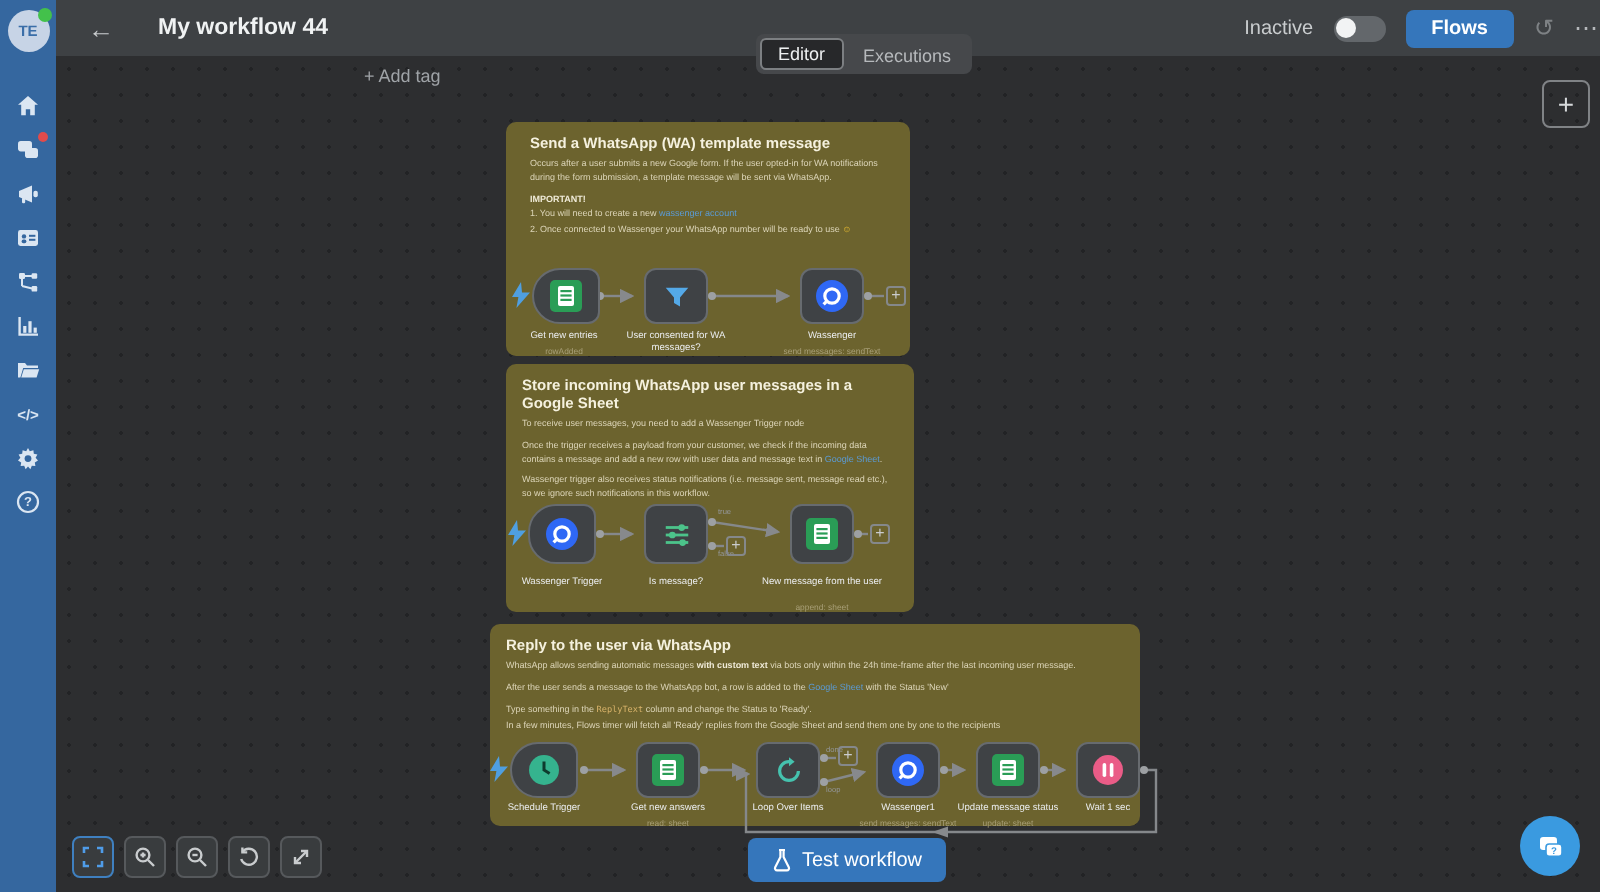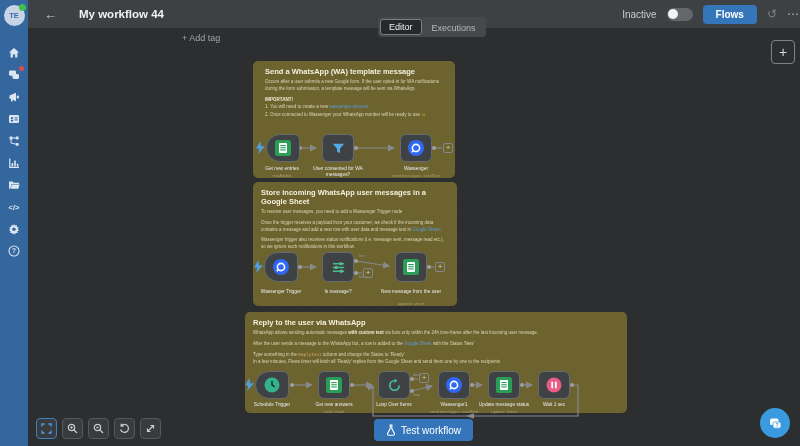--- a/index.html
+++ b/index.html
@@ -110,21 +110,21 @@
     <p><span>2. Once connected to Wassenger your WhatsApp number will be ready to use </span><span class="emoji">☺</span></p>
   </div>
 
   <div class="note" style="left:253px; top:182px; width:204px; height:124px;">
     <h3>Store incoming WhatsApp user messages in a Google Sheet</h3>
     <p><span>To receive user messages, you need to add a Wassenger Trigger node</span></p>
     <p><span>Once the trigger receives a payload from your customer, we check if the incoming data contains a message and add a new row with user data and message text in </span><span class="lnk">Google Sheet</span><span>.</span></p>
     <p><span>Wassenger trigger also receives status notifications (i.e. message sent, message read etc.), so we ignore such notifications in this workflow.</span></p>
   </div>
 
-  <div class="note" style="left:245px; top:312px; width:382px; height:101px;">
+  <div class="note" style="left:245px; top:312px; width:325px; height:101px;">
     <h3>Reply to the user via WhatsApp</h3>
     <p><span>WhatsApp allows sending automatic messages </span><b>with custom text</b><span> via bots only within the 24h time-frame after the last incoming user message.</span></p>
     <p><span>After the user sends a message to the WhatsApp bot, a row is added to the </span><span class="lnk">Google Sheet</span><span> with the Status 'New'</span></p>
     <p style="margin-bottom:1px;"><span>Type something in the </span><code>ReplyText</code><span> column and change the Status to 'Ready'.</span></p>
     <p><span>In a few minutes, Flows timer will fetch all 'Ready' replies from the Google Sheet and send them one by one to the recipients</span></p>
   </div>
 
   <svg id="wires">
     <defs>
       <marker id="arr" markerWidth="6" markerHeight="6" refX="5" refY="3" orient="auto">

